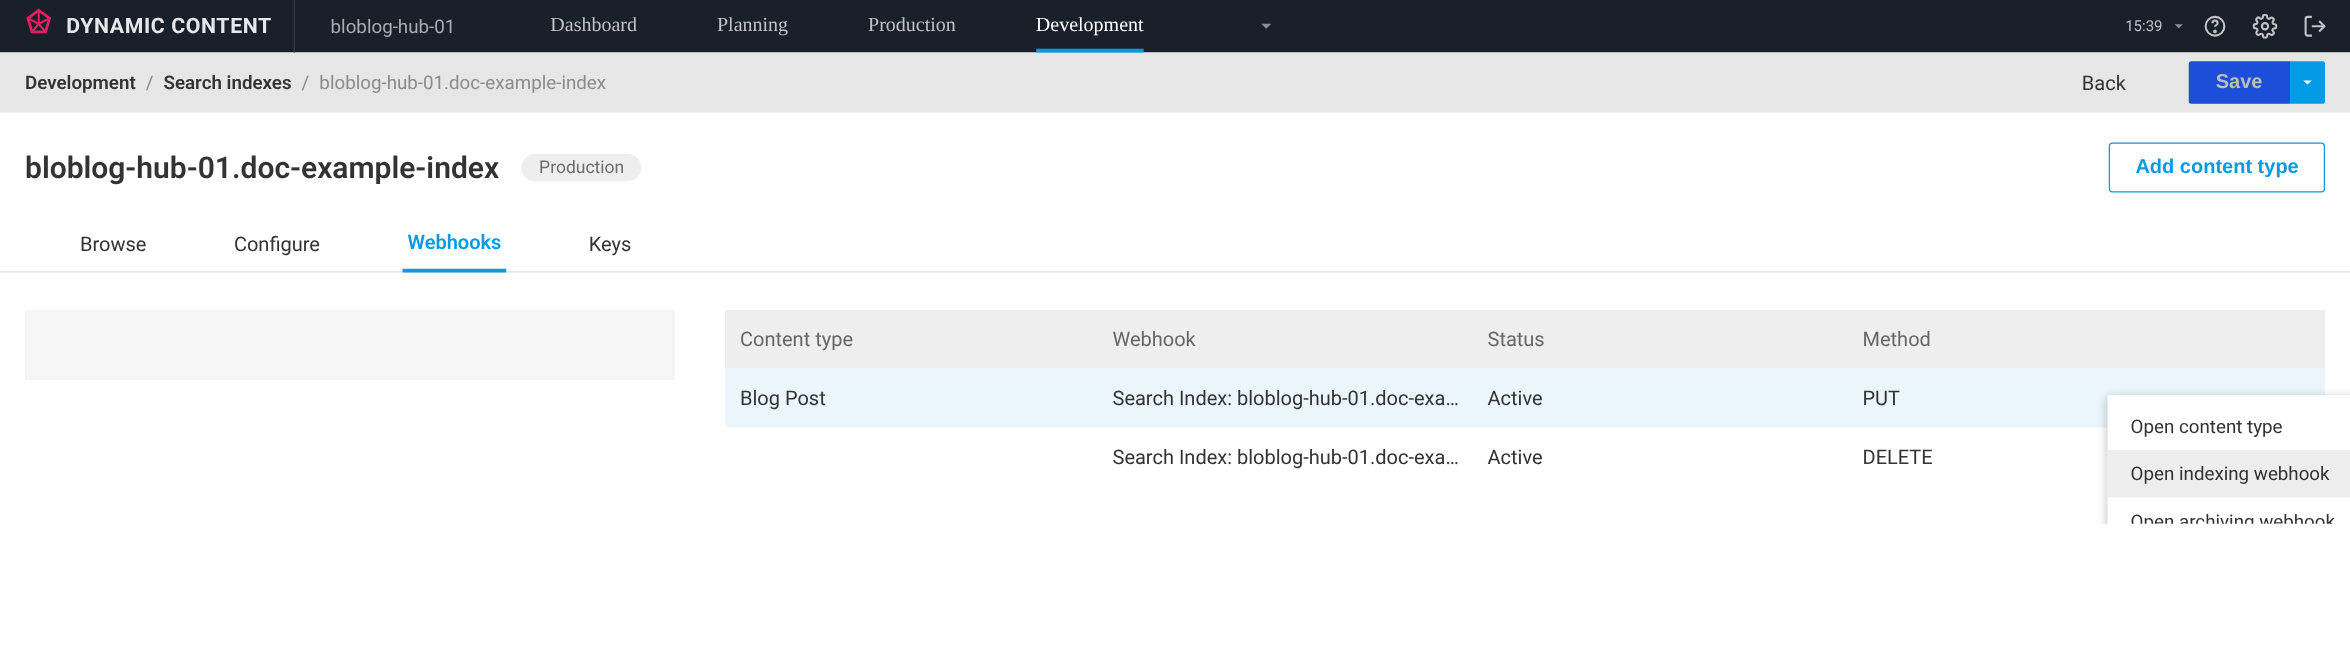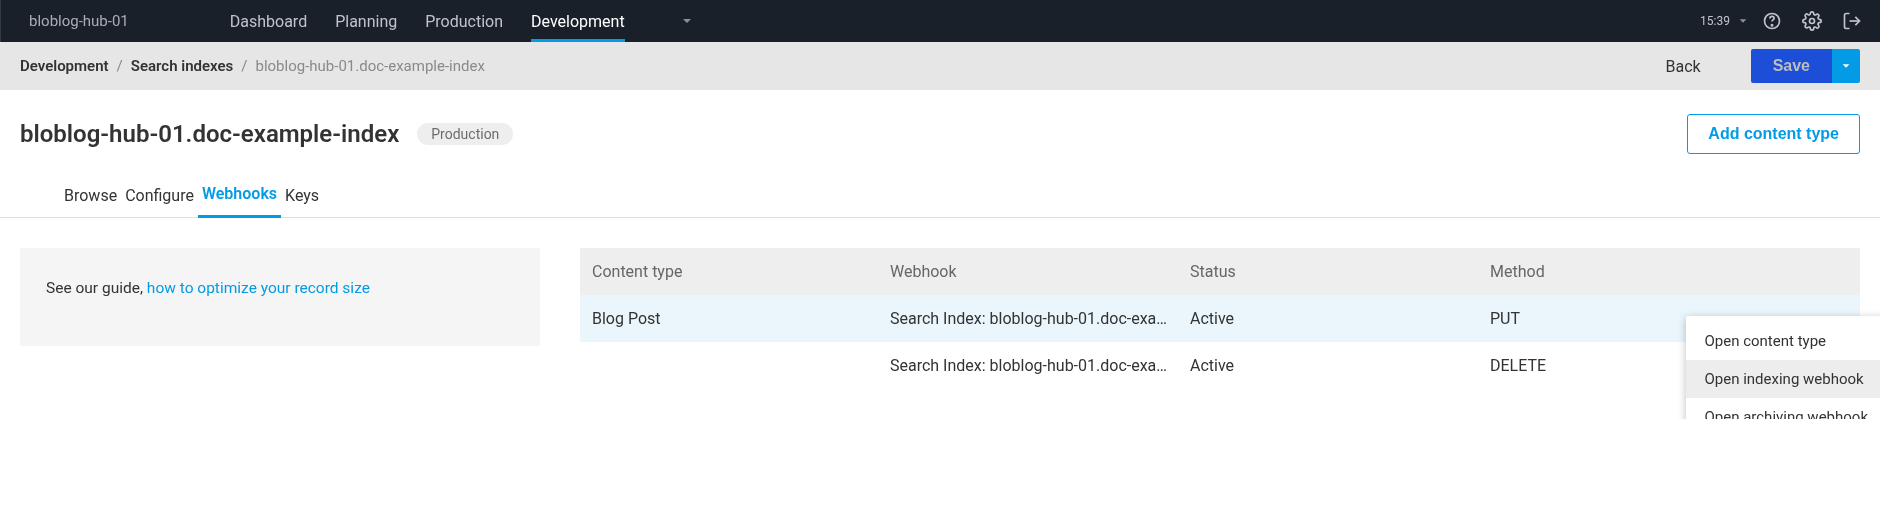--- a/index.html
+++ b/index.html
@@ -3,21 +3,21 @@
 <meta charset="utf-8">
 <style>
   * { box-sizing: border-box; margin: 0; padding: 0; }
   body { font-family: -apple-system, BlinkMacSystemFont, "Segoe UI", Roboto, Helvetica, Arial, sans-serif; color: #333; background: #fff; width: 1880px; }
   
   .topnav { display: flex; align-items: center; height: 42px; background: #1a2029; color: #c5c8cf; font-size: 16px; }
   .logo-block { display: flex; align-items: center; gap: 9px; padding: 0 18px; height: 100%; }
   .brand-name { font-weight: 700; letter-spacing: 0.5px; color: #e6e8ec; font-size: 17px; }
   .divider { width: 1px; height: 100%; background: #333a46; }
   .hubname { padding: 0 28px; color: #a9adb5; font-size: 15px; }
-  .mainnav { display: flex; align-items: center; height: 100%; margin-left: 73px; gap: 28px; }
+  .mainnav { display: flex; align-items: center; height: 100%; margin-left: 48px; gap: 64px; font-family: Liberation Serif, serif; }
   .mainnav-item { display: flex; align-items: center; height: 100%; color: #c0c3ca; cursor: pointer; font-size: 16px; }
   .mainnav-item.active { color: #fff; border-bottom: 3px solid #039be5; padding-top: 3px; }
   .nav-caret { margin-left: 28px; color: #8a8f99; display: flex; align-items: center; }
   .topnav-spacer { flex: 1; }
   .clock { color: #c0c3ca; font-size: 12px; display: flex; align-items: center; gap: 8px; padding-right: 14px; }
   .top-icons { display: flex; align-items: center; gap: 20px; padding-right: 18px; color: #c0c3ca; }
   .top-icons span { display: flex; cursor: pointer; }
   
   .toolbar { display: flex; align-items: center; height: 48px; background: #e6e6e6; padding: 0 20px; font-size: 15px; }
   .crumbs { display: flex; align-items: center; gap: 8px; }
@@ -29,21 +29,21 @@
   .save-group { display: flex; }
   .save-btn { background: #1d4ed8; color: #bdbdbd; border: none; padding: 8px 22px; font-size: 16px; font-weight: 600; cursor: default; border-radius: 2px 0 0 2px; }
   .save-drop { background: #039be5; color: #fff; width: 28px; display: flex; align-items: center; justify-content: center; border-radius: 0 2px 2px 0; cursor: pointer; }
   
   .page-header { display: flex; align-items: center; padding: 24px 20px 18px; }
   .page-title { font-size: 24px; font-weight: 600; }
   .badge { margin-left: 18px; background: #eee; color: #6d6d6d; border-radius: 12px; padding: 3px 14px; font-size: 14px; }
   .header-spacer { flex: 1; }
   .add-btn { border: 1px solid #039be5; color: #039be5; background: #fff; border-radius: 3px; padding: 10px 20px; font-size: 16px; font-weight: 600; cursor: pointer; }
   
-  .tabs { display: flex; align-items: flex-end; border-bottom: 1px solid #e0e0e0; padding: 0 60px; }
+  .tabs { display: flex; align-items: flex-end; border-bottom: 1px solid #e0e0e0; padding: 0 60px; gap: 62px; }
   .tab { padding: 12px 4px; font-size: 16px; cursor: pointer; }
   .tab.active { color: #039be5; font-weight: 600; border-bottom: 3px solid #039be5; margin-bottom: -1px; }
   
   .content { display: flex; padding: 30px 20px; gap: 40px; align-items: flex-start; }
   .info-box { width: 520px; background: #f5f5f5; padding: 28px 26px; font-size: 15.5px; line-height: 1.55; color: #333; }
   .info-box p { margin-bottom: 18px; }
   .info-box a { color: #039be5; text-decoration: none; cursor: pointer; }
   .table-wrap { flex: 1; position: relative; }
   table { width: 100%; border-collapse: collapse; font-size: 16px; }
   thead th { background: #eeeeee; text-align: left; padding: 14px 10px; font-weight: 400; color: #666; }
@@ -59,20 +59,29 @@
   .more-btn { cursor: pointer; color: #039be5; font-weight: bold; }
   .dotsvg { display: inline-flex; }
   .menu { position: absolute; right: -26px; top: 68px; background: #fff; border-radius: 2px; box-shadow: 0 2px 8px rgba(0,0,0,.25); padding: 6px 0; font-size: 15px; min-width: 170px; z-index: 20; }
   .menu-item { padding: 10px 18px; cursor: pointer; white-space: nowrap; }
   .menu-item.hover { background: #ededed; }
 </style>
 </head>
 <body>
 
 <div class="topnav">
+  <div class="logo-block">
+    <span>
+      <svg width="26" height="26" viewBox="0 0 24 24" fill="none">
+          <path d="M12 2 L20 8 L17 18 L7 18 L4 8 Z" stroke="#e91e63" stroke-width="2" fill="none"></path>
+          <path d="M12 2 L12 12 M4 8 L12 12 M20 8 L12 12 M7 18 L12 12 M17 18 L12 12" stroke="#e91e63" stroke-width="1.5"></path>
+        </svg>
+    </span>
+    <span class="brand-name">DYNAMIC CONTENT</span>
+  </div>
   <div class="divider"></div>
   <div class="hubname">bloblog-hub-01</div>
   <div class="mainnav">
     <div class="mainnav-item">Dashboard</div>
     <div class="mainnav-item">Planning</div>
     <div class="mainnav-item">Production</div>
     <div class="mainnav-item active">Development</div>
     <span class="nav-caret">
       <svg width="12" height="12" viewBox="0 0 12 12">
           <path d="M2 4 L6 8 L10 4 Z" fill="#8a8f99"></path>
@@ -139,23 +148,20 @@
 
 <div class="tabs">
   <div class="tab">Browse</div>
   <div class="tab">Configure</div>
   <div class="tab active">Webhooks</div>
   <div class="tab">Keys</div>
 </div>
 
 <div class="content">
   <div class="info-box">
-    <p>
-      <span>See our guide, </span><a>how to optimize your record size</a>
-    </p>
   </div>
 
   <div class="table-wrap">
     <table>
       <colgroup>
           <col class="c-ct">
           <col class="c-wh">
           <col class="c-st">
           <col class="c-me">
           <col class="c-ac">

